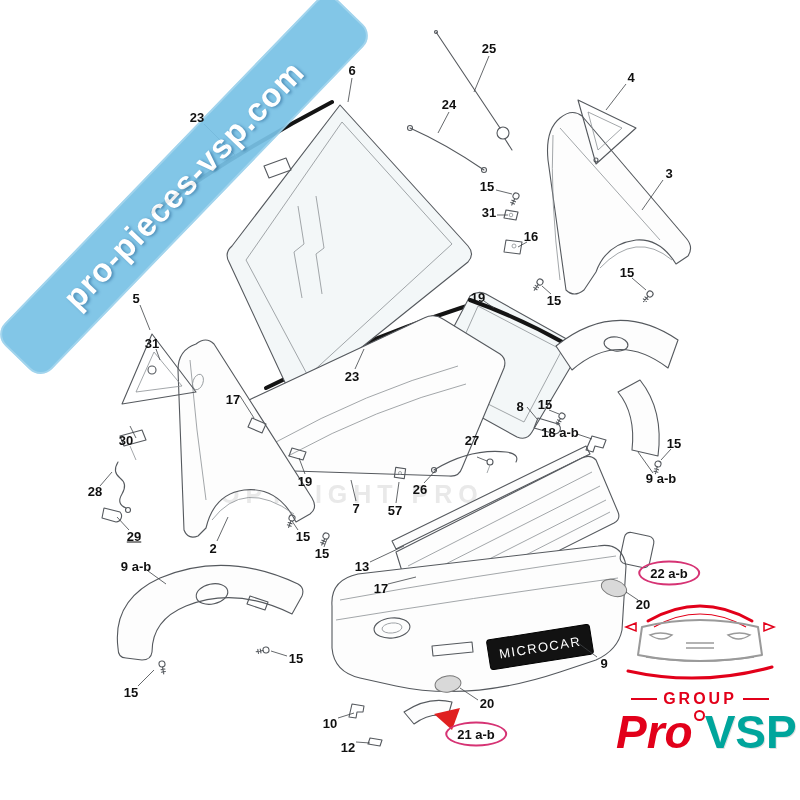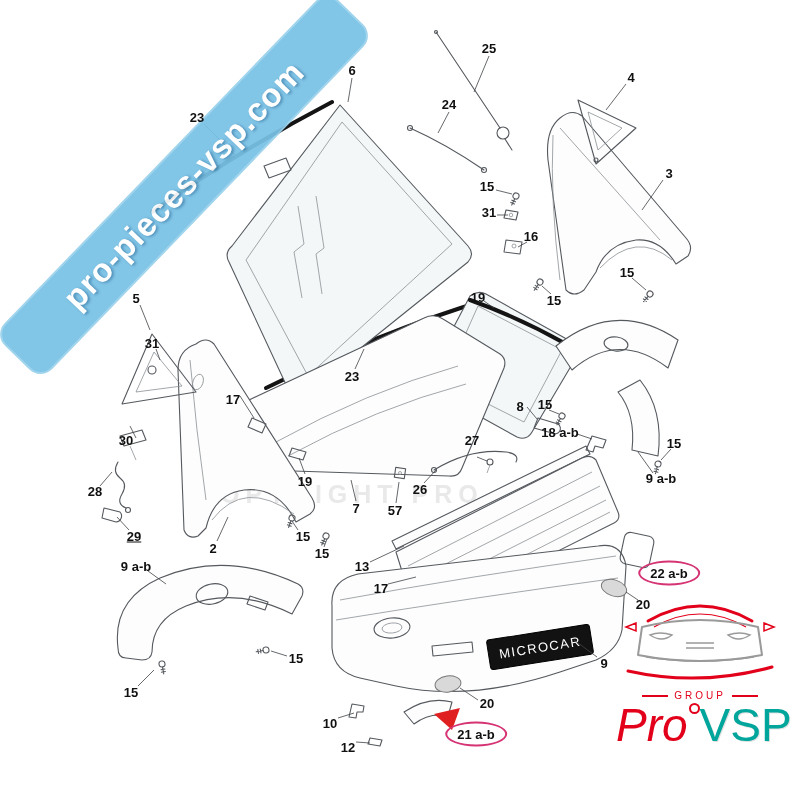--- a/index.html
+++ b/index.html
@@ -24,23 +24,23 @@
   
   .callout{position:absolute;transform:translate(-50%,-50%);font-size:13px;
           font-weight:700;color:#101010;white-space:nowrap;line-height:1;}
   .callout.highlight{border:2.5px solid var(--highlight);border-radius:50%;
           padding:4px 10px;}
   
   .logo{position:absolute;right:16px;top:582px;width:168px;text-align:center;}
   .logo .grouprow{display:flex;align-items:center;justify-content:center;gap:6px;
           margin:2px 0 0 0;}
   .logo .grouprow .bar{flex:0 0 26px;height:2px;background:var(--brand-pro);}
-  .logo .grouprow .gtxt{font-size:10px;font-weight:normal;letter-spacing:3px;
+  .logo .grouprow .gtxt{font-size:16px;font-weight:bold;letter-spacing:3px;
           color:var(--brand-pro);}
-  .logo .wordmark{font-size:46px;font-weight:400;line-height:1.05;white-space:nowrap;}
+  .logo .wordmark{font-size:46px;font-weight:700;line-height:1.05;white-space:nowrap;}
   .logo .wordmark .pro{color:var(--brand-pro);font-style:italic;}
   .logo .wordmark .vsp{color:var(--brand-vsp);text-shadow:1px 1px 0 rgba(0,0,0,.12);}
   .logo .wordmark .mark{display:inline-block;width:7px;height:7px;border:2px solid var(--brand-pro);
           border-radius:50%;vertical-align:top;margin:2px 0 0 1px;}
 </style>
 </head>
 <body>
 
 <div class="stage">
 

